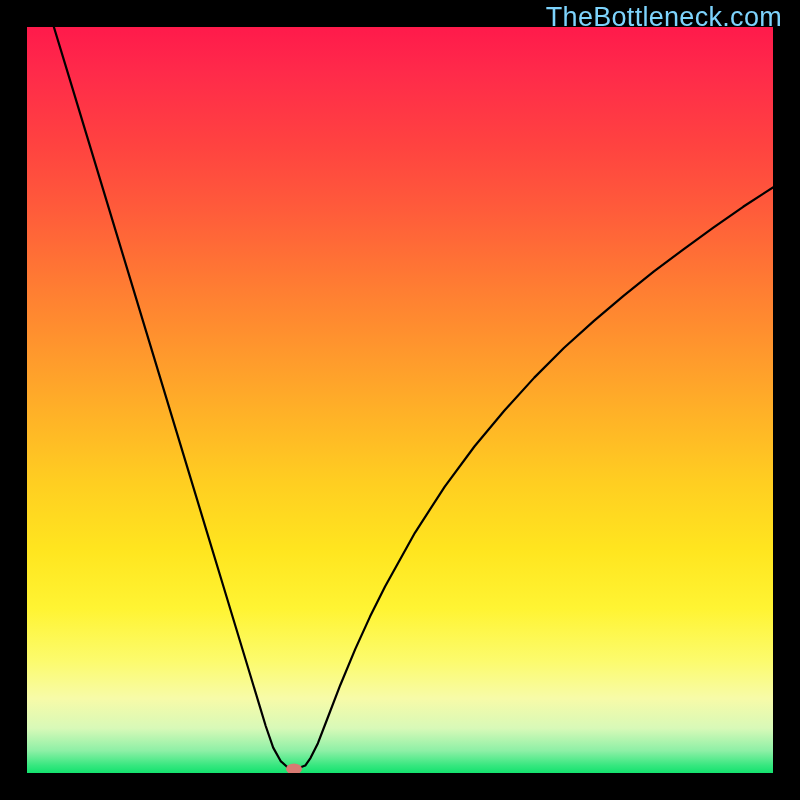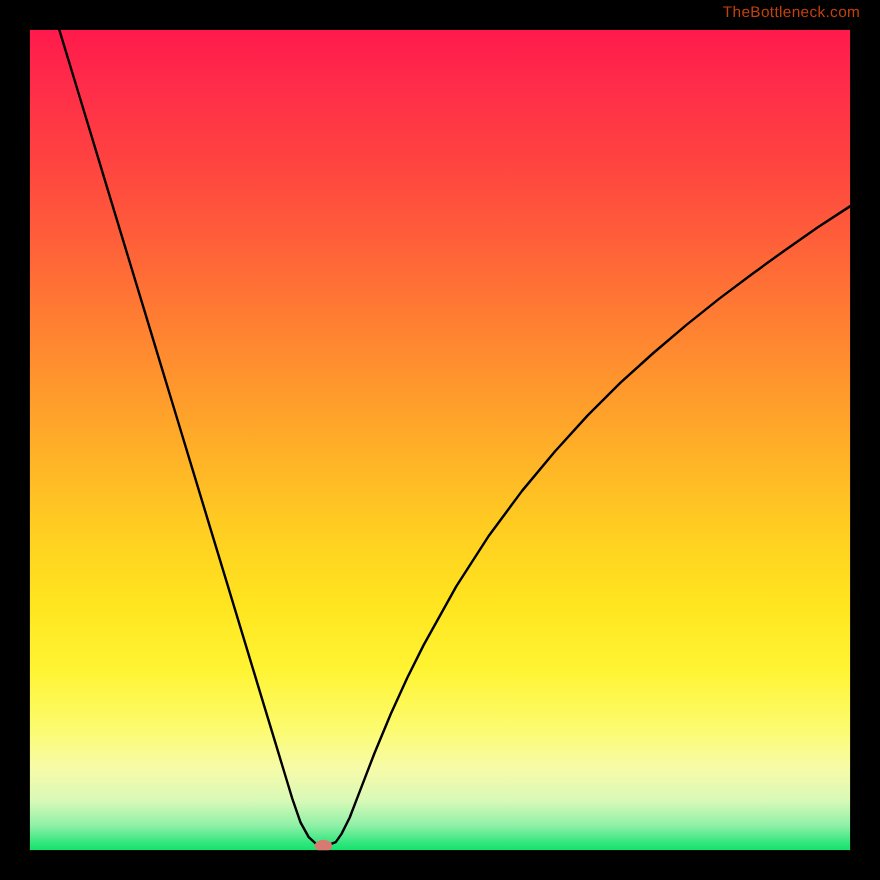--- a/index.html
+++ b/index.html
@@ -16,22 +16,22 @@
     left: 0;
     top: 0;
     width: 800px;
     height: 800px;
     background: #000;
   }
   .watermark {
     position: absolute;
     top: 2px;
     right: 18px;
-    color: #c2410c;
-    font-size: 14px;
+    color: #7dd3fc;
+    font-size: 27px;
     font-weight: 500;
     letter-spacing: 0.3px;
     z-index: 10;
   }
   .plot {
     position: absolute;
     left: 27px;
     top: 27px;
     width: 746px;
     height: 746px;

